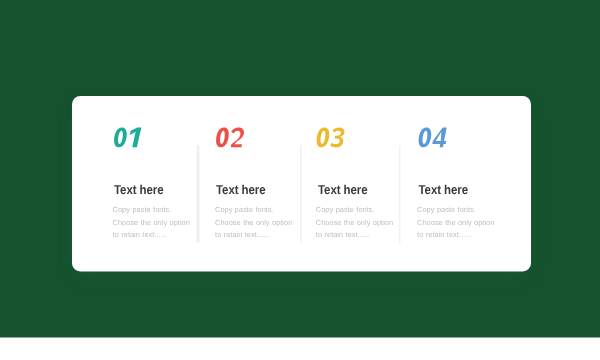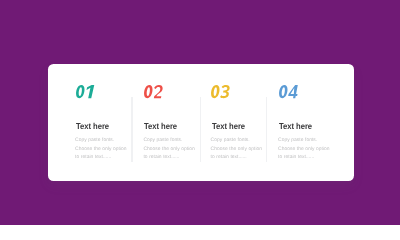--- a/index.html
+++ b/index.html
@@ -15,21 +15,21 @@
   .num{position:absolute;left:9.7px;top:21.1px;width:26px;height:13px;overflow:visible;}
   .num svg{display:block;overflow:visible;}
   .title{position:absolute;left:11.3px;top:58.2px;font-weight:bold;font-size:8.6px;line-height:8.6px;
          color:#3a3a3c;letter-spacing:-0.05px;transform:scaleX(0.89);transform-origin:left top;white-space:nowrap;}
   .body{position:absolute;left:10.2px;top:72.8px;font-size:4.95px;line-height:8.75px;color:#bfbfc0;
         letter-spacing:0.01px;word-spacing:0.25px;white-space:nowrap;}
 </style>
 </head>
 <body>
 
-<div class="stage" style="background: #701a75;">
+<div class="stage" style="background: #14532d;">
   <div class="card" style="background: rgb(255, 255, 255);">
 
     <div class="divider d1" style="background: rgb(240, 241, 243);"></div>
     <div class="divider d2" style="background: rgb(240, 241, 243);"></div>
     <div class="divider d3" style="background: rgb(240, 241, 243);"></div>
 
     <div class="col col1">
       <div class="num">
           <svg viewBox="-4 0 150 100" width="19.800" height="13.2" fill="#1cac97">
             <path d="M 44 0 C 60 0 68 13 68 33 C 68 68 53 100 28 100 C 12 100 4 87 4 67 C 4 32 19 0 44 0 Z M 41 17 C 31 17 24 45 24 63 C 24 76 27 83 32 83 C 42 83 48 55 48 37 C 48 24 46 17 41 17 Z" transform="translate(0,0)"></path>

